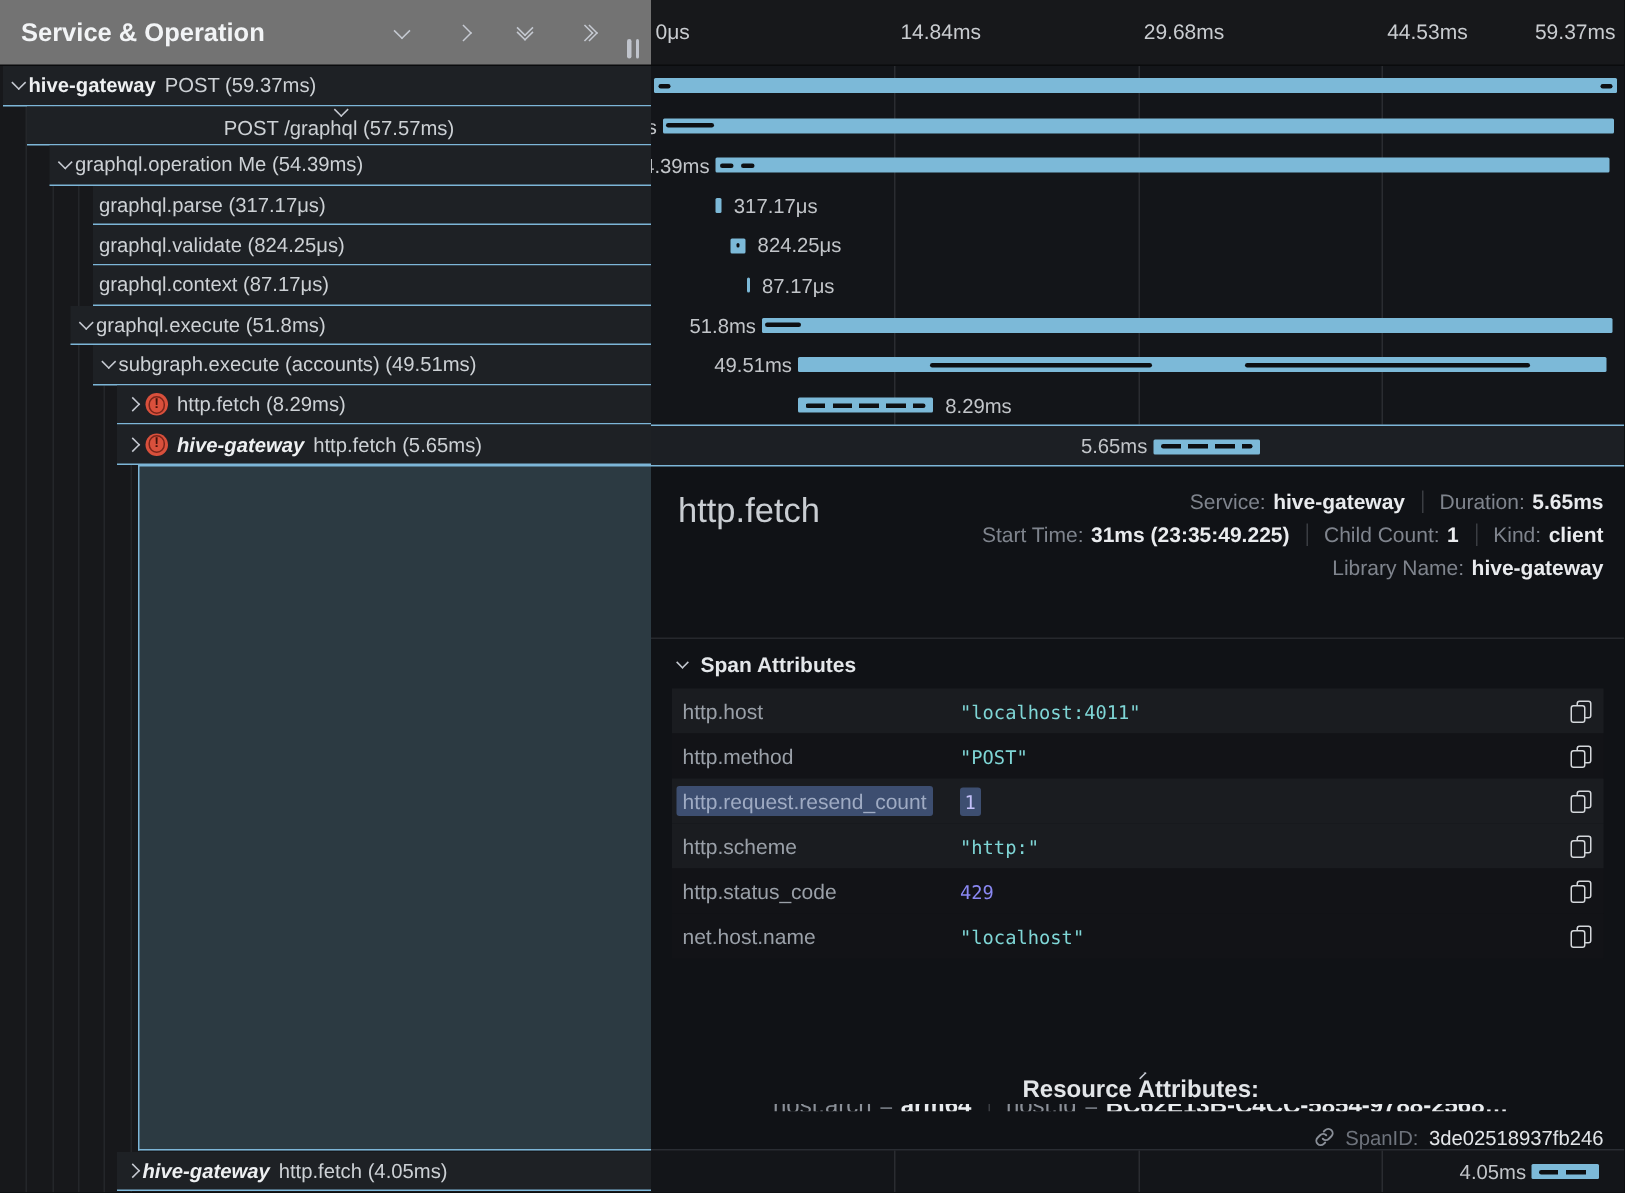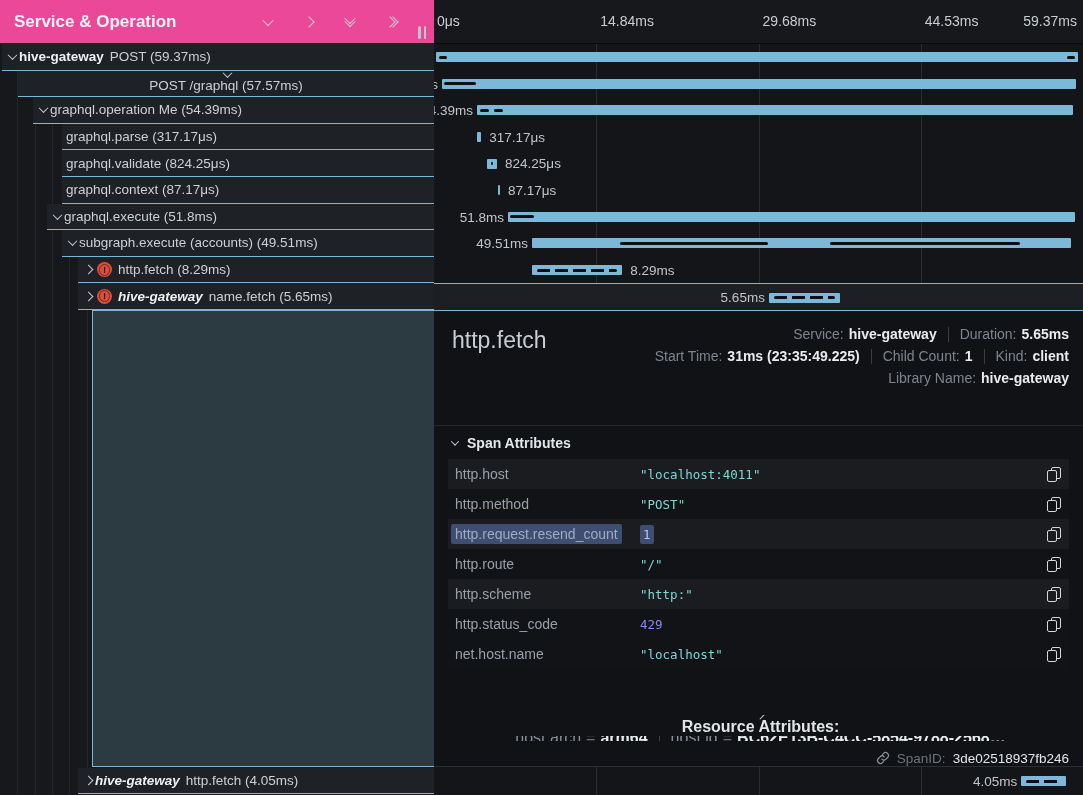--- a/index.html
+++ b/index.html
@@ -15,21 +15,21 @@
   .tl-row{position:absolute;left:0;width:100%;}
   .tl-row.sel{background:#1c1f24;border-top:1px solid #7db6d8;}
   .bar{position:absolute;height:10px;top:8.3px;background:#7cb9d8;border-radius:1px;}
   .bar.dc::after{content:"";position:absolute;left:5px;right:5px;top:3.5px;height:3px;border-radius:2px;
        background:repeating-linear-gradient(90deg,#0d0f12 0 13px,transparent 13px 18px);}
   .dash{position:absolute;top:11.8px;height:3px;background:#0d0f12;border-radius:2px;}
   .bar-label{position:absolute;top:6px;font-size:13.5px;color:#c2c5c9;white-space:nowrap;}
 
   
   #left{position:absolute;left:0;top:0;width:434px;height:795px;background:#17181b;}
-  #left-header{position:absolute;left:0;top:0;right:0;height:44px;background:#ec4899;border-bottom:1px solid #0a0b0d;
+  #left-header{position:absolute;left:0;top:0;right:0;height:44px;background:#737373;border-bottom:1px solid #0a0b0d;
        display:flex;align-items:center;padding:0 14px;}
   #left-title{font-size:17px;font-weight:700;color:#f2f4f6;flex:1;}
   .hicons{display:flex;align-items:center;gap:27px;margin-right:22px;}
   .hicon{display:flex;align-items:center;justify-content:center;width:14px;height:14px;cursor:pointer;}
   .chev{display:inline-block;width:7px;height:7px;border-right:1.7px solid #c6cad2;border-bottom:1.7px solid #c6cad2;}
   .chev.down{transform:rotate(45deg) translate(-1px,-1px);}
   .chev.right{transform:rotate(-45deg);}
   .hicon .chev{width:8px;height:8px;}
   .dbl{display:flex;flex-direction:column;}
   .dbl .chev:last-child{margin-top:-5px;}
@@ -221,21 +221,21 @@
           <span class="op">http.fetch (8.29ms)</span>
         </div>
         <div class="tree-row" style="top: 283.4px; height: 26.6px; left: 78px; width: 356px;">
           <span class="chevbox">
             <i class="chev right"></i>
           </span>
           <span class="err">
             <span>!</span>
           </span>
           <span class="svc it">hive-gateway</span>
-          <span class="op">name.fetch (5.65ms)</span>
+          <span class="op">http.fetch (5.65ms)</span>
         </div>
         <div class="tree-row" style="top: 768px; height: 26px; left: 78px; width: 356px;">
           <span class="chevbox">
             <i class="chev right"></i>
           </span>
           <span class="svc it">hive-gateway</span>
           <span class="op">http.fetch (4.05ms)</span>
         </div>
       </div>
     <div id="left-header">
@@ -302,25 +302,20 @@
         </div>
         <div class="attr-row" style="--rbg: #121317;">
           <span class="k">http.method</span>
           <span class="v str">"POST"</span>
           <span class="copy" style="--rbg: #121317;"></span>
         </div>
         <div class="attr-row" style="--rbg: #1a1c20;">
           <span class="k"><span class="hl">http.request.resend_count</span></span>
           <span class="v num"><span class="hl">1</span></span>
           <span class="copy" style="--rbg: #1a1c20;"></span>
-        </div>
-        <div class="attr-row" style="--rbg: #121317;">
-          <span class="k">http.route</span>
-          <span class="v str">"/"</span>
-          <span class="copy" style="--rbg: #121317;"></span>
         </div>
         <div class="attr-row" style="--rbg: #1a1c20;">
           <span class="k">http.scheme</span>
           <span class="v str">"http:"</span>
           <span class="copy" style="--rbg: #1a1c20;"></span>
         </div>
         <div class="attr-row" style="--rbg: #121317;">
           <span class="k">http.status_code</span>
           <span class="v num">429</span>
           <span class="copy" style="--rbg: #121317;"></span>

